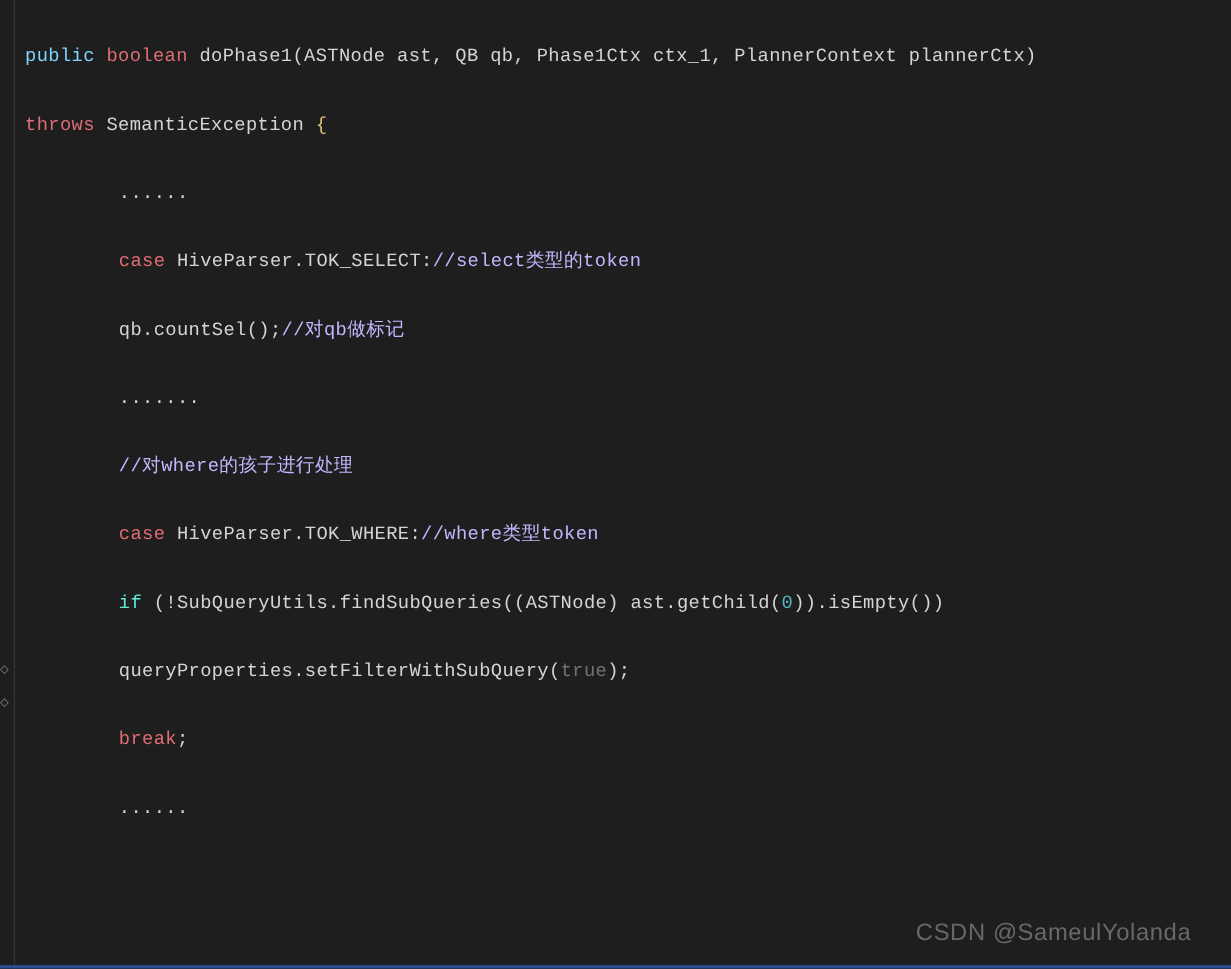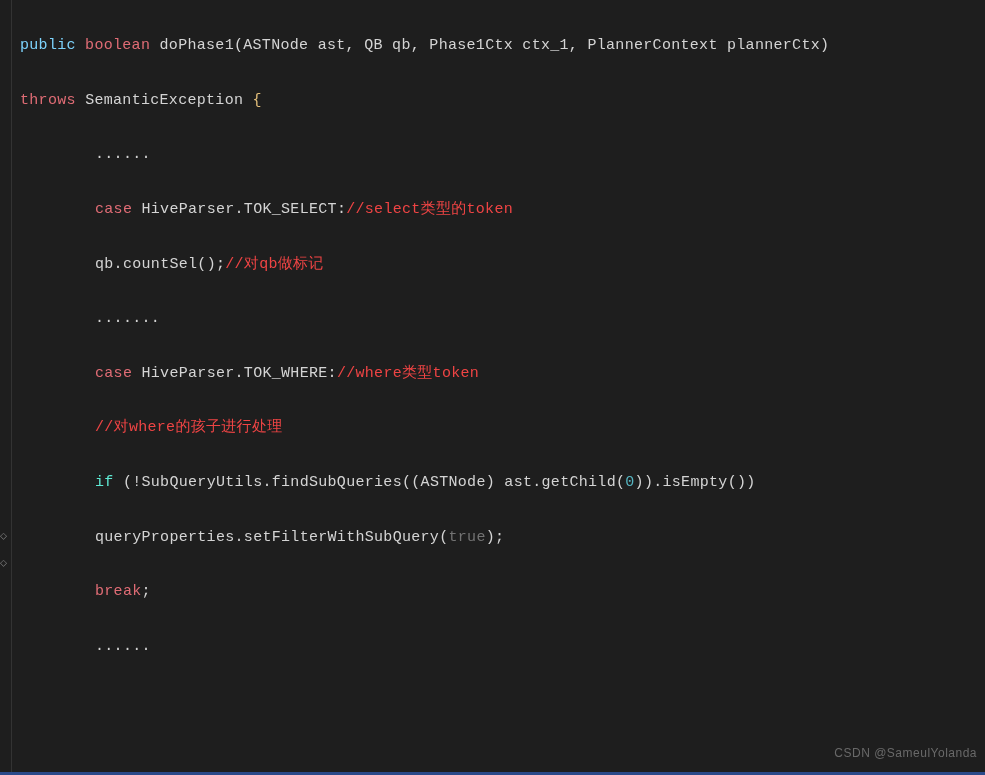--- a/index.html
+++ b/index.html
@@ -53,31 +53,31 @@
     .kw-if { color: #5eead4; font-family: Liberation Mono, monospace; }
     .kw-break { color: #e06c75; margin-top: 16px; }
     .kw-true { color: #737373; }
     .method { color: #d4d4d4; }
     .type { color: #d4d4d4; }
     .param { color: #d4d4d4; }
     .punct { color: #d4d4d4; }
     .brace { color: #e5c07b; }
     .paren { color: #d4d4d4; }
     .dot { color: #d4d4d4; }
-    .comment-blue { color: #ef4444; }
+    .comment-blue { color: #c4b5fd; }
     .num { color: #56b6c2; }
     .dots { color: #d4d4d4; }
     .call { color: #d4d4d4; text-align: right; }
     .ig1 { display: inline-block; width: 75px; }
     .watermark {
       position: absolute;
-      right: 8px;
+      right: 32px;
       bottom: 10px;
       color: #888;
-      font-size: 12px;
+      font-size: 19px;
       font-family: sans-serif;
       opacity: 0.7;
       letter-spacing: 0.5px;
     }
     .bottom-line {
       position: absolute;
       bottom: 0;
       left: 0;
       right: 0;
       height: 3px;
@@ -92,22 +92,22 @@
     <div class="fold-marker" style="top:528px;">⬦</div>
     <div class="fold-marker" style="top:555px;">⬦</div>
   </div>
   <div class="code-area">
 <div class="line"><span class="kw-public">public</span><span class="kw-boolean"> boolean </span><span class="method">doPhase1</span><span class="paren">(</span><span class="type">ASTNode </span><span class="param">ast</span><span class="punct">, </span><span class="type">QB </span><span class="param">qb</span><span class="punct">, </span><span class="type">Phase1Ctx </span><span class="param">ctx_1</span><span class="punct">, </span><span class="type">PlannerContext </span><span class="param">plannerCtx</span><span class="paren">)</span></div>
 <div class="line"><span class="kw-throws">throws </span><span class="type">SemanticException </span><span class="brace">{</span></div>
 <div class="line"><span class="ig1"></span><span class="dots">......</span></div>
 <div class="line"><span class="ig1"></span><span class="kw-case">case</span><span> HiveParser</span><span class="dot">.</span><span>TOK_SELECT</span><span class="punct">:</span><span class="comment-blue">//select类型的token</span></div>
 <div class="line"><span class="ig1"></span><span>qb</span><span class="dot">.</span><span class="call">countSel</span><span>();</span><span class="comment-blue">//对qb做标记</span></div>
 <div class="line"><span class="ig1"></span><span class="dots">.......</span></div>
+<div class="line"><span class="ig1"></span><span class="comment-blue">//对where的孩子进行处理</span></div>
 <div class="line"><span class="ig1"></span><span class="kw-case">case</span><span> HiveParser</span><span class="dot">.</span><span>TOK_WHERE</span><span class="punct">:</span><span class="comment-blue">//where类型token</span></div>
-<div class="line"><span class="ig1"></span><span class="comment-blue">//对where的孩子进行处理</span></div>
 <div class="line"><span class="ig1"></span><span class="kw-if">if</span><span> (!</span><span>SubQueryUtils</span><span class="dot">.</span><span class="call">findSubQueries</span><span>((</span><span>ASTNode</span><span>) </span><span>ast</span><span class="dot">.</span><span class="call">getChild</span><span>(</span><span class="num">0</span><span>))</span><span class="dot">.</span><span class="call">isEmpty</span><span>())</span></div>
 <div class="line"><span class="ig1"></span><span>queryProperties</span><span class="dot">.</span><span class="call">setFilterWithSubQuery</span><span>(</span><span class="kw-true">true</span><span>);</span></div>
 <div class="line"><span class="ig1"></span><span class="kw-break">break</span><span>;</span></div>
 <div class="line"><span class="ig1"></span><span class="dots">......</span></div>
 
 
 
 
 
 

